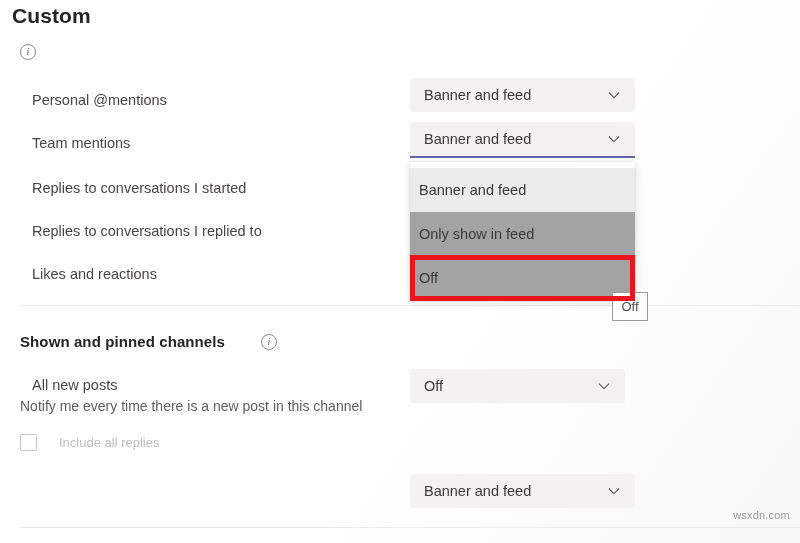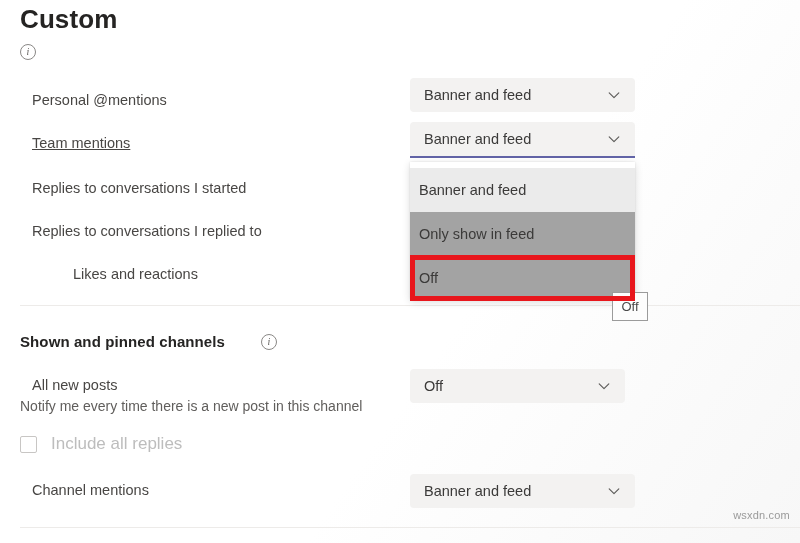--- a/index.html
+++ b/index.html
@@ -17,23 +17,23 @@
   }
   .page {
     position: absolute;
     inset: 0;
     background: linear-gradient(125deg, #ffffff 0%, #ffffff 58%, #fbfbfb 78%, #f7f7f7 100%);
   }
 
   
   .page-title {
     position: absolute;
-    left: 20px;
+    left: 12px;
     top: 4px;
-    font-size: 26px;
+    font-size: 21px;
     font-weight: 600;
     color: #252423;
     letter-spacing: 0.1px;
   }
   .section-head {
     position: absolute;
     left: 20px;
     font-size: 15px;
     font-weight: 700;
     color: #252423;
@@ -189,23 +189,24 @@
   }
   .cb-box {
     width: 17px;
     height: 17px;
     border: 1.4px solid #c8c6c4;
     border-radius: 2px;
     background: #ffffff;
     box-sizing: border-box;
   }
   .cb-label {
-    font-size: 17px;
+    font-size: 13px;
     color: #bdbdbd;
     white-space: nowrap;
+    margin-left: 8px;
   }
 
   
   .watermark {
     position: absolute;
     right: 10px;
     bottom: 22px;
     font-size: 11px;
     color: #9a9a9a;
     letter-spacing: 0.2px;
@@ -217,24 +218,24 @@
 
 <div class="page">
 
   <div class="page-title">Custom</div>
 
   <div class="section-head s1">
     <span class="info-icon">i</span>
   </div>
 
   <div class="row-label" style="top:92px;">Personal @mentions</div>
-  <div class="row-label" style="top:135px;text-decoration:underline;">Team mentions</div>
+  <div class="row-label" style="top:135px;">Team mentions</div>
   <div class="row-label" style="top:180px;">Replies to conversations I started</div>
   <div class="row-label" style="top:223px;">Replies to conversations I replied to</div>
-  <div class="row-label" style="top:266px;margin-left:41px;">Likes and reactions</div>
+  <div class="row-label" style="top:266px;">Likes and reactions</div>
 
   <div class="dd" style="left:410px; top:78px; width:225px;">
     <span class="dd-text">Banner and feed</span>
     <span class="chev">
       <svg viewBox="0 0 16 16" width="14" height="14">
           <path d="M2.5 5.5 L8 11 L13.5 5.5" fill="none" stroke="#5c5b59" stroke-width="1.3" stroke-linecap="round" stroke-linejoin="round"></path>
         </svg>
     </span>
   </div>
 
@@ -282,21 +283,20 @@
           <path d="M2.5 5.5 L8 11 L13.5 5.5" fill="none" stroke="#5c5b59" stroke-width="1.3" stroke-linecap="round" stroke-linejoin="round"></path>
         </svg>
     </span>
   </div>
 
   <div class="cb-row">
     <span class="cb-box"></span>
     <span class="cb-label">Include all replies</span>
   </div>
 
-  <div class="row-label" style="top:482px;">Channel mentions</div>
 
   <div class="dd" style="left:410px; top:474px; width:225px;">
     <span class="dd-text">Banner and feed</span>
     <span class="chev">
       <svg viewBox="0 0 16 16" width="14" height="14">
           <path d="M2.5 5.5 L8 11 L13.5 5.5" fill="none" stroke="#5c5b59" stroke-width="1.3" stroke-linecap="round" stroke-linejoin="round"></path>
         </svg>
     </span>
   </div>
 

